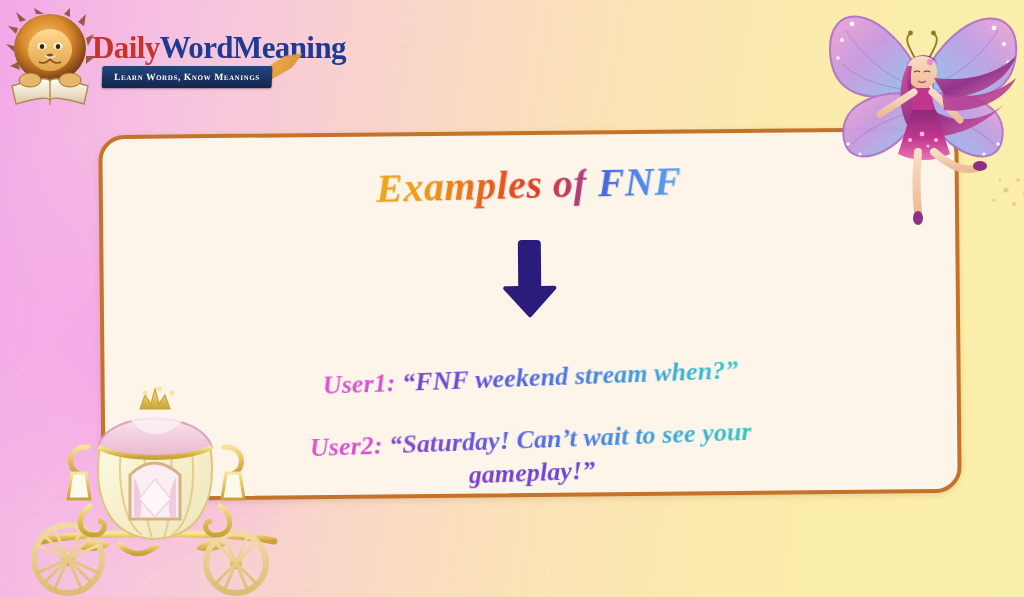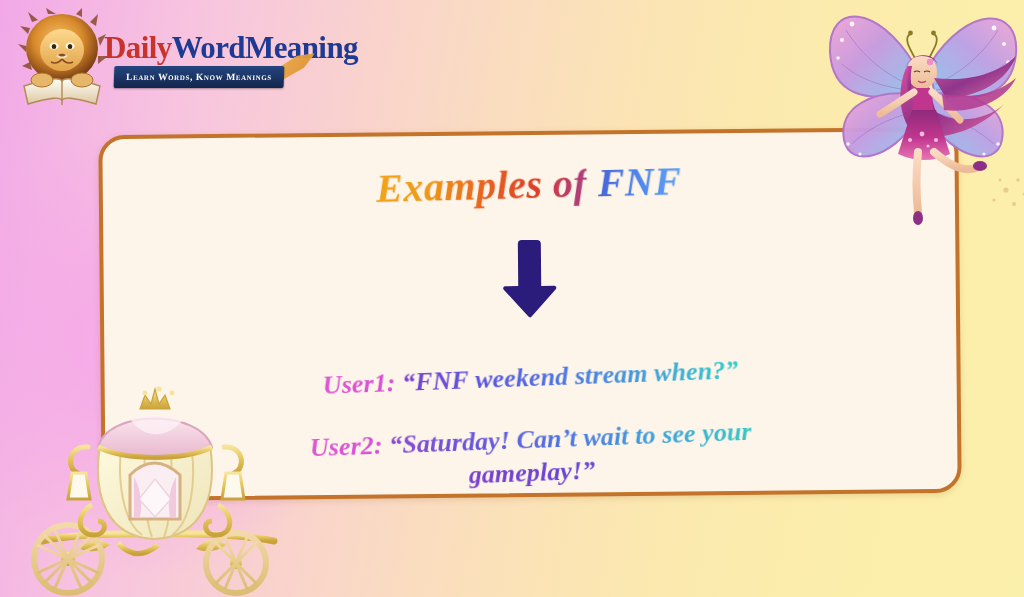--- a/index.html
+++ b/index.html
@@ -23,21 +23,21 @@
        #fbeeab 84%,
        #fbf0ab 100%);
   }
   #bgGlowL{
     position:absolute;left:-60px;top:120px;width:420px;height:460px;
     background:radial-gradient(ellipse at center,rgba(245,160,235,.85) 0%,rgba(245,160,235,0) 70%);
     pointer-events:none;
   }
 
   
-  #logo{position:absolute;left:16px;top:4px;width:280px;height:108px;}
+  #logo{position:absolute;left:4px;top:4px;width:280px;height:108px;}
   #logo .brandtxt{
     position:absolute;left:88px;top:26px;
     font-family:"Liberation Serif",serif;
     font-weight:bold;font-size:31px;letter-spacing:-.6px;white-space:nowrap;
   }
   #logo .b-daily{color:#c8342b;}
   #logo .b-word{color:#1f3a93;}
   #logo .b-meaning{color:#1f3a93;}
   #logo .ribbon{
     position:absolute;left:98px;top:62px;width:170px;height:22px;

